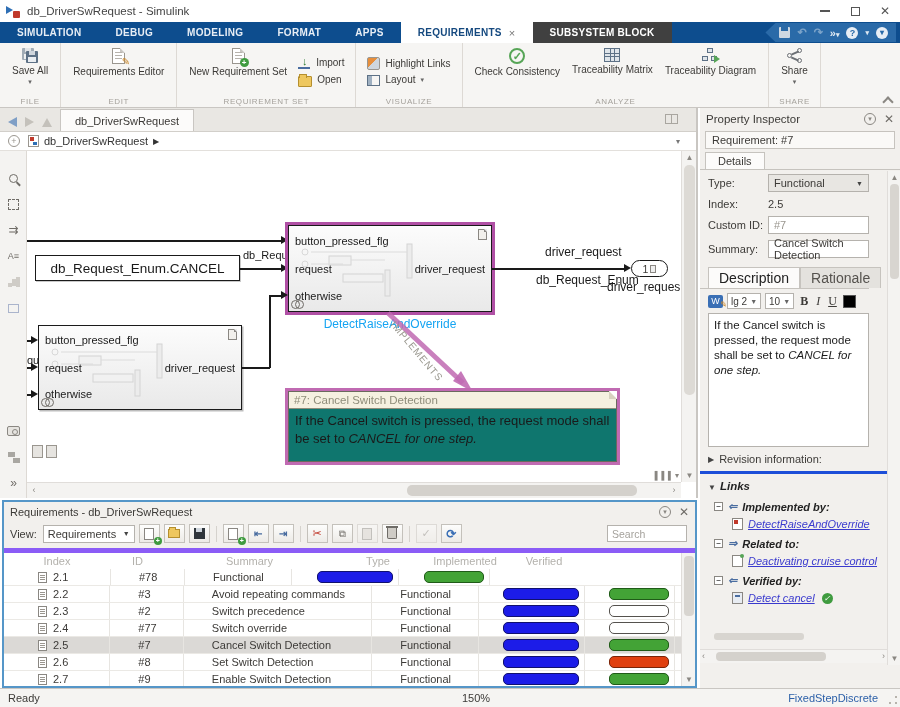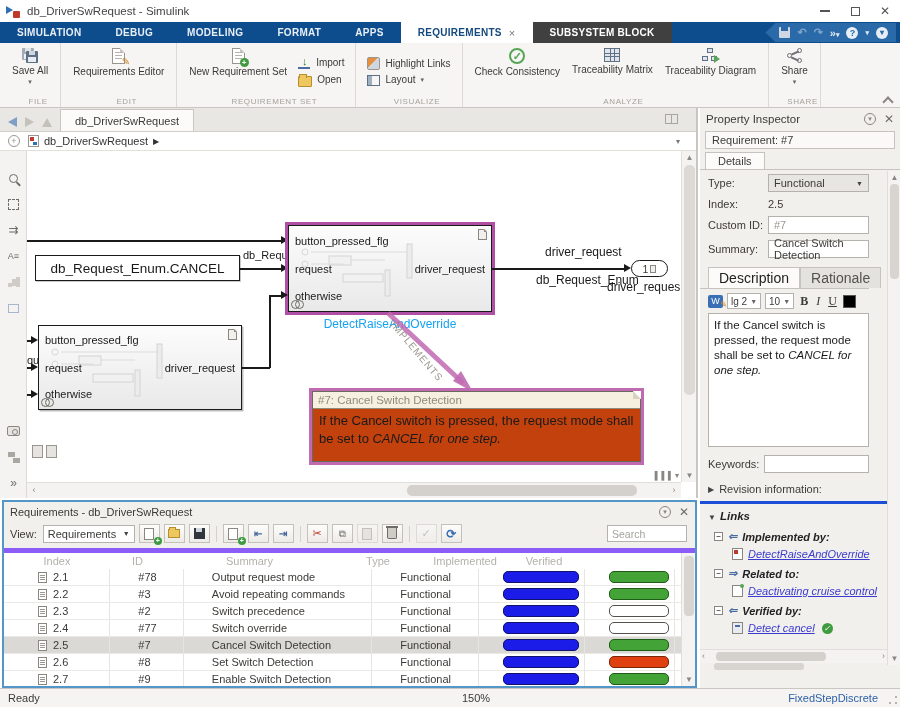--- a/index.html
+++ b/index.html
@@ -28,21 +28,21 @@
   .qat .dim { opacity:.45; }
   .qat .floppy { width:11px; height:11px; background:#cfd8e2; position:relative; border-radius:1px; }
   .qat .floppy:before { content:""; position:absolute; left:2px; top:0; width:7px; height:4px; background:#2a6aa8; }
   .qat .dd { font-size:7px; }
   .qat .help { width:12px; height:12px; border-radius:50%; background:#e8eef5; color:#2a6aa8; font-size:9px; font-weight:bold; display:flex; align-items:center; justify-content:center; }
   .qat .circ { width:12px; height:12px; border-radius:50%; background:#e8eef5; color:#2a6aa8; font-size:8px; display:flex; align-items:center; justify-content:center; }
 
   
   .ribbon { position:absolute; left:0; top:43px; width:900px; height:65px; background:#f6f5f3; border-bottom:1px solid #c9c6c2; display:flex; }
   .rgroup { position:relative; border-right:1px solid #ddd9d4; padding:4px 8px 13px; display:flex; align-items:flex-start; gap:4px; }
-  .rgroup-label { position:absolute; left:8px; bottom:1px; width:100%; text-align:center; font-size:8px; color:#a5a29c; letter-spacing:.6px; }
+  .rgroup-label { position:absolute; left:0; bottom:1px; width:100%; text-align:center; font-size:8px; color:#a5a29c; letter-spacing:.6px; }
   .rbtn { display:flex; flex-direction:column; align-items:center; font-size:10px; color:#3c3a37; padding:1px 4px; line-height:1.15; text-align:center; }
   .rbtn .lbl { margin-top:2px; }
   .rbtn .dd, .rbtn-s .dd { font-size:7px; color:#666; margin-top:1px; }
   .rcol { display:flex; flex-direction:column; justify-content:center; gap:4px; height:48px; }
   .rbtn-s { display:flex; align-items:center; gap:5px; font-size:10px; padding:0 3px; }
   
   .i-floppy2 { width:17px; height:15px; position:relative; }
   .i-floppy2 .f { position:absolute; width:12px; height:12px; background:#5d7186; border-radius:1px; }
   .i-floppy2 .f:before { content:""; position:absolute; left:3px; top:0; width:6px; height:4px; background:#cfd6dd; }
   .i-floppy2 .f:after { content:""; position:absolute; left:2px; bottom:1px; width:8px; height:5px; background:#e9edf1; }
@@ -133,21 +133,21 @@
   .port-out { position:absolute; right:6px; font-size:11px; color:#1a1a1a; }
   .doc-badge { position:absolute; right:4px; top:3px; width:9px; height:11px; background:#f2f0ec; border:1px solid #8a8782; }
   .doc-badge:before { content:""; position:absolute; right:-1px; top:-1px; border-style:solid; border-width:0 3px 3px 0; border-color:#e9e9e9 #e9e9e9 #8a8782 #8a8782; }
   .coil { position:absolute; left:2px; bottom:2px; width:12px; height:9px; }
   .coil:before, .coil:after { content:""; position:absolute; width:7px; height:7px; border:1.5px solid #6f6c67; border-radius:50%; background:transparent; }
   .coil:after { left:4px; }
   .ghost { position:absolute; left:10px; top:14px; }
   .blk-name { position:absolute; font-size:12px; color:#15a4f2; text-align:center; }
   .outport { position:absolute; width:37px; height:17px; border:1.5px solid #1a1a1a; border-radius:9px; background:#fff; display:flex; align-items:center; justify-content:center; font-size:10.5px; gap:2px; }
   .outport .mini-doc { width:6px; height:8px; border:1px solid #8a8782; background:#eee; }
-  .annotation { position:absolute; border:3px solid #c06ab2; background:#c2410c;margin-left:24px; }
+  .annotation { position:absolute; border:3px solid #c06ab2; background:#0f766e; }
   .annotation .inner { position:absolute; inset:0; border:1px solid #6b695e; }
   .ann-head { height:18px; line-height:18px; padding-left:6px; color:#8f8d7a; font-size:11.5px; border-bottom:1px solid #8f8d7a; background:#f5f0e0; }
   .ann-body { padding:3px 7px; font-size:13px; color:#1a1a1a; line-height:1.35; }
   .ann-dogear { position:absolute; right:0; top:0; width:0; height:0; border-top:8px solid #fff; border-left:8px solid #d8d2c0; }
   .canvas-badges { position:absolute; left:5px; bottom:24px; display:flex; gap:3px; }
   .cb-ic { width:11px; height:13px; background:#e6e4e0; border:1px solid #9a968f; }
 
   
   .inspector { position:absolute; left:700px; top:108px; width:200px; height:580px; background:#f2f0ed; font-size:11px; }
   .insp-head { height:22px; display:flex; align-items:center; padding:0 6px; color:#3c3a37; font-size:11.5px; }
@@ -606,24 +606,20 @@
           <span class="fmt-sel">
               <span>10</span>
               <span class="dd">▼</span>
             </span>
           <span class="fmt-b">B</span>
           <span class="fmt-i">I</span>
           <span class="fmt-u">U</span>
           <span class="fmt-swatch"></span>
         </div>
         <div class="desc-area"><span>If the Cancel switch is pressed, the request mode shall be set to </span><i>CANCEL for one step.</i></div>
-        <div class="kw-row">
-          <span class="flabel">Keywords:</span>
-          <span class="finput"></span>
-        </div>
         <div class="rev-row">
             <span class="tri">▶</span>
             <span>Revision information:</span>
           </div>
         <div class="links-sec">
           <div class="sec-head"><span class="tri">▼</span><span>Links</span></div>
           <div class="link-group">
             <span class="tree-box">−</span>
             <span class="la">⇐</span>
             <span>Implemented by:</span>
@@ -728,21 +724,20 @@
         <span class="h4">Implemented</span>
         <span class="h5">Verified</span>
         <span class="h6"></span>
       </div>
       <div class="trow">
         <span class="c0">
             <span class="row-ic"></span>
             <span>2.1</span>
           </span>
         <span class="c1">#78</span>
-        <span class="c2">Output request mode</span>
         <span class="c3">Functional</span>
         <span class="c4">
             <span class="bar bar-full"></span>
           </span>
         <span class="c5">
             <span class="bar bar-pass"></span>
           </span>
         <span class="c6"></span>
       </div>
       <div class="trow">

